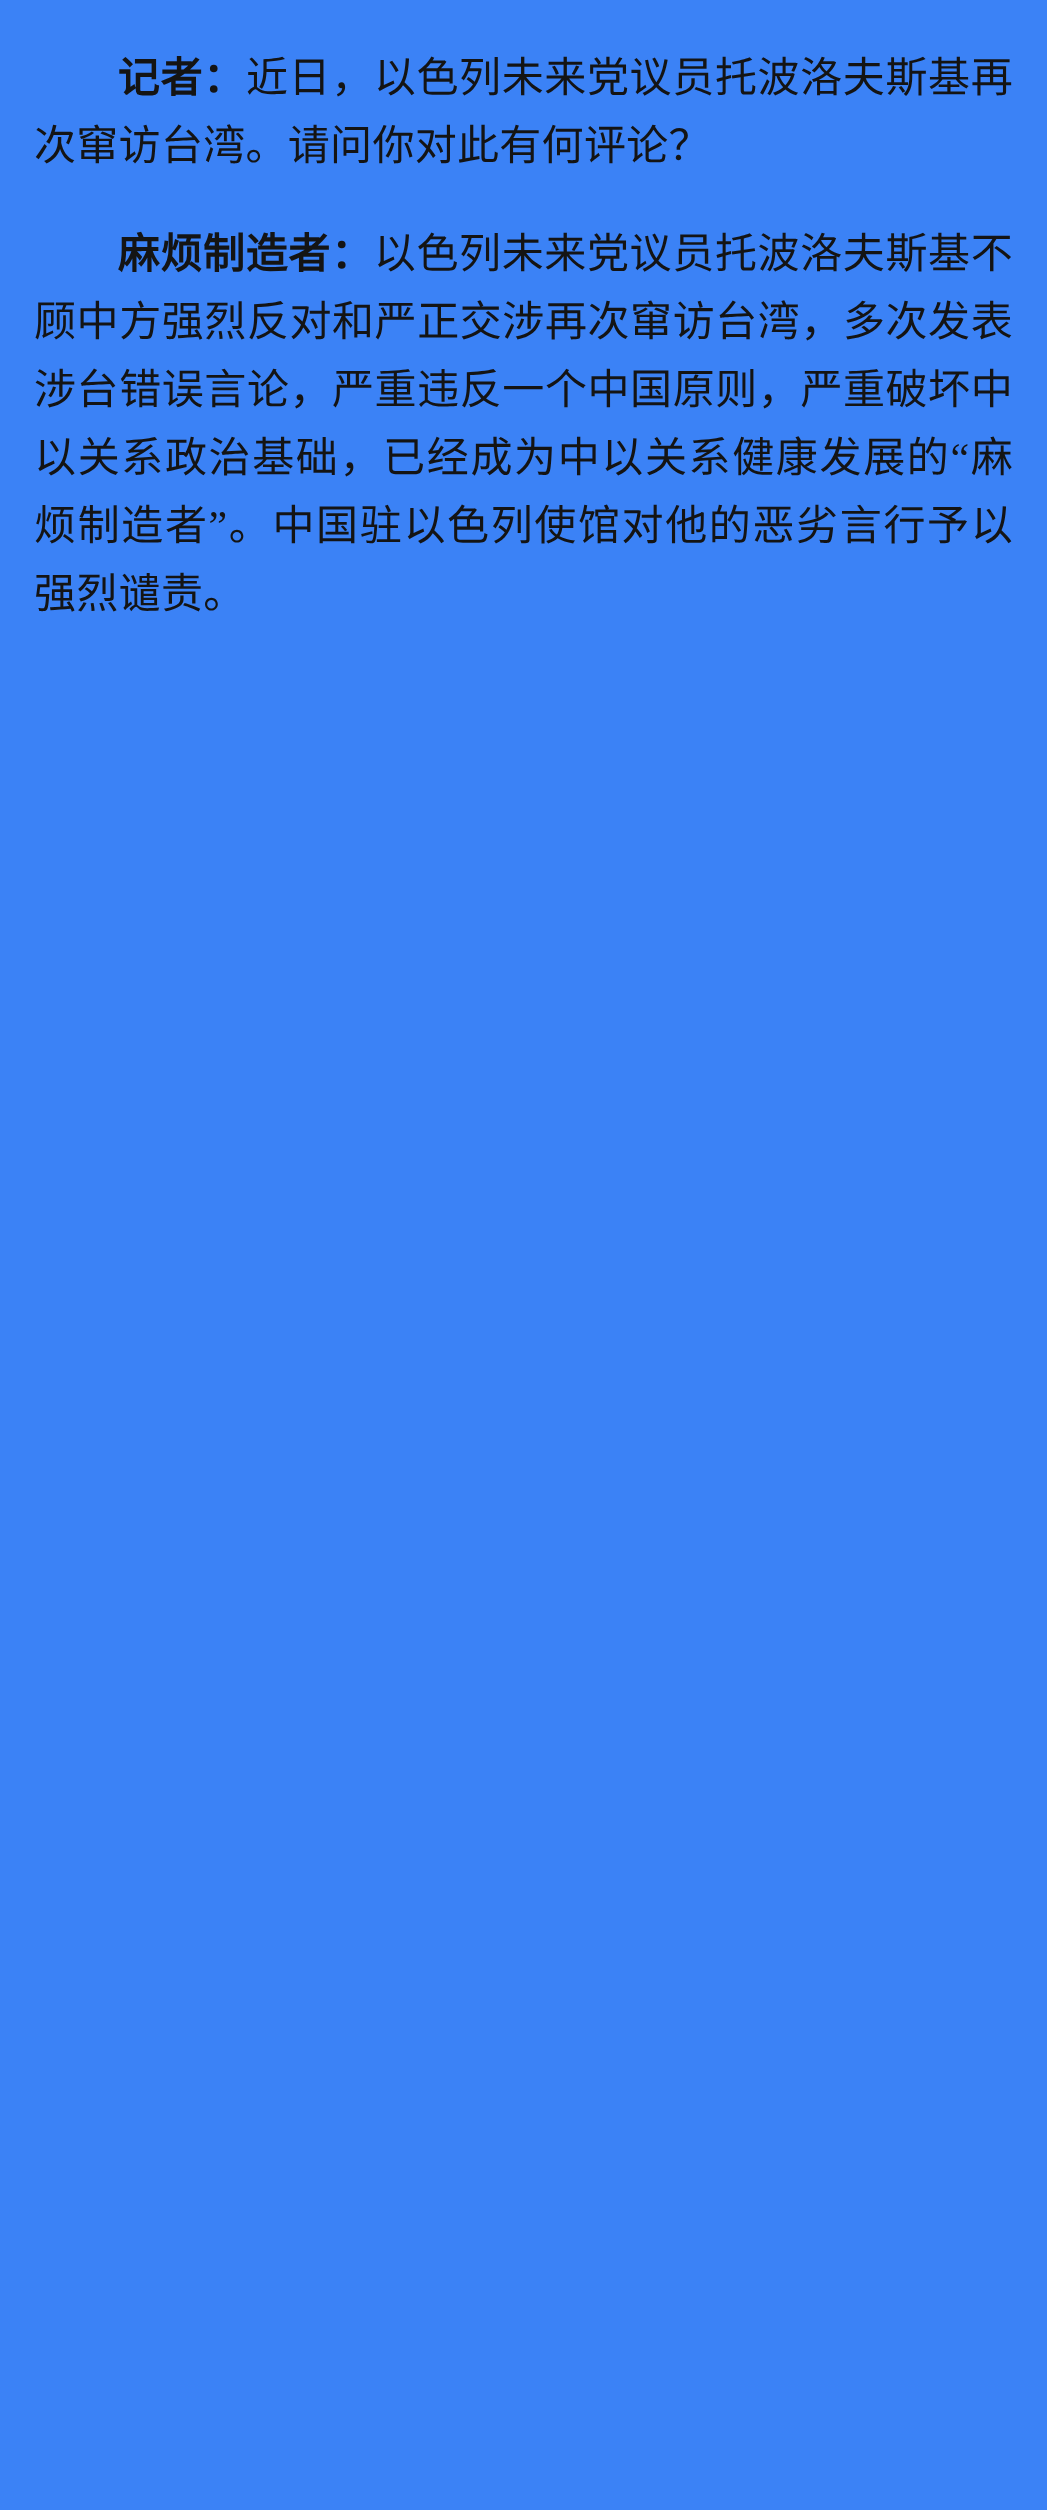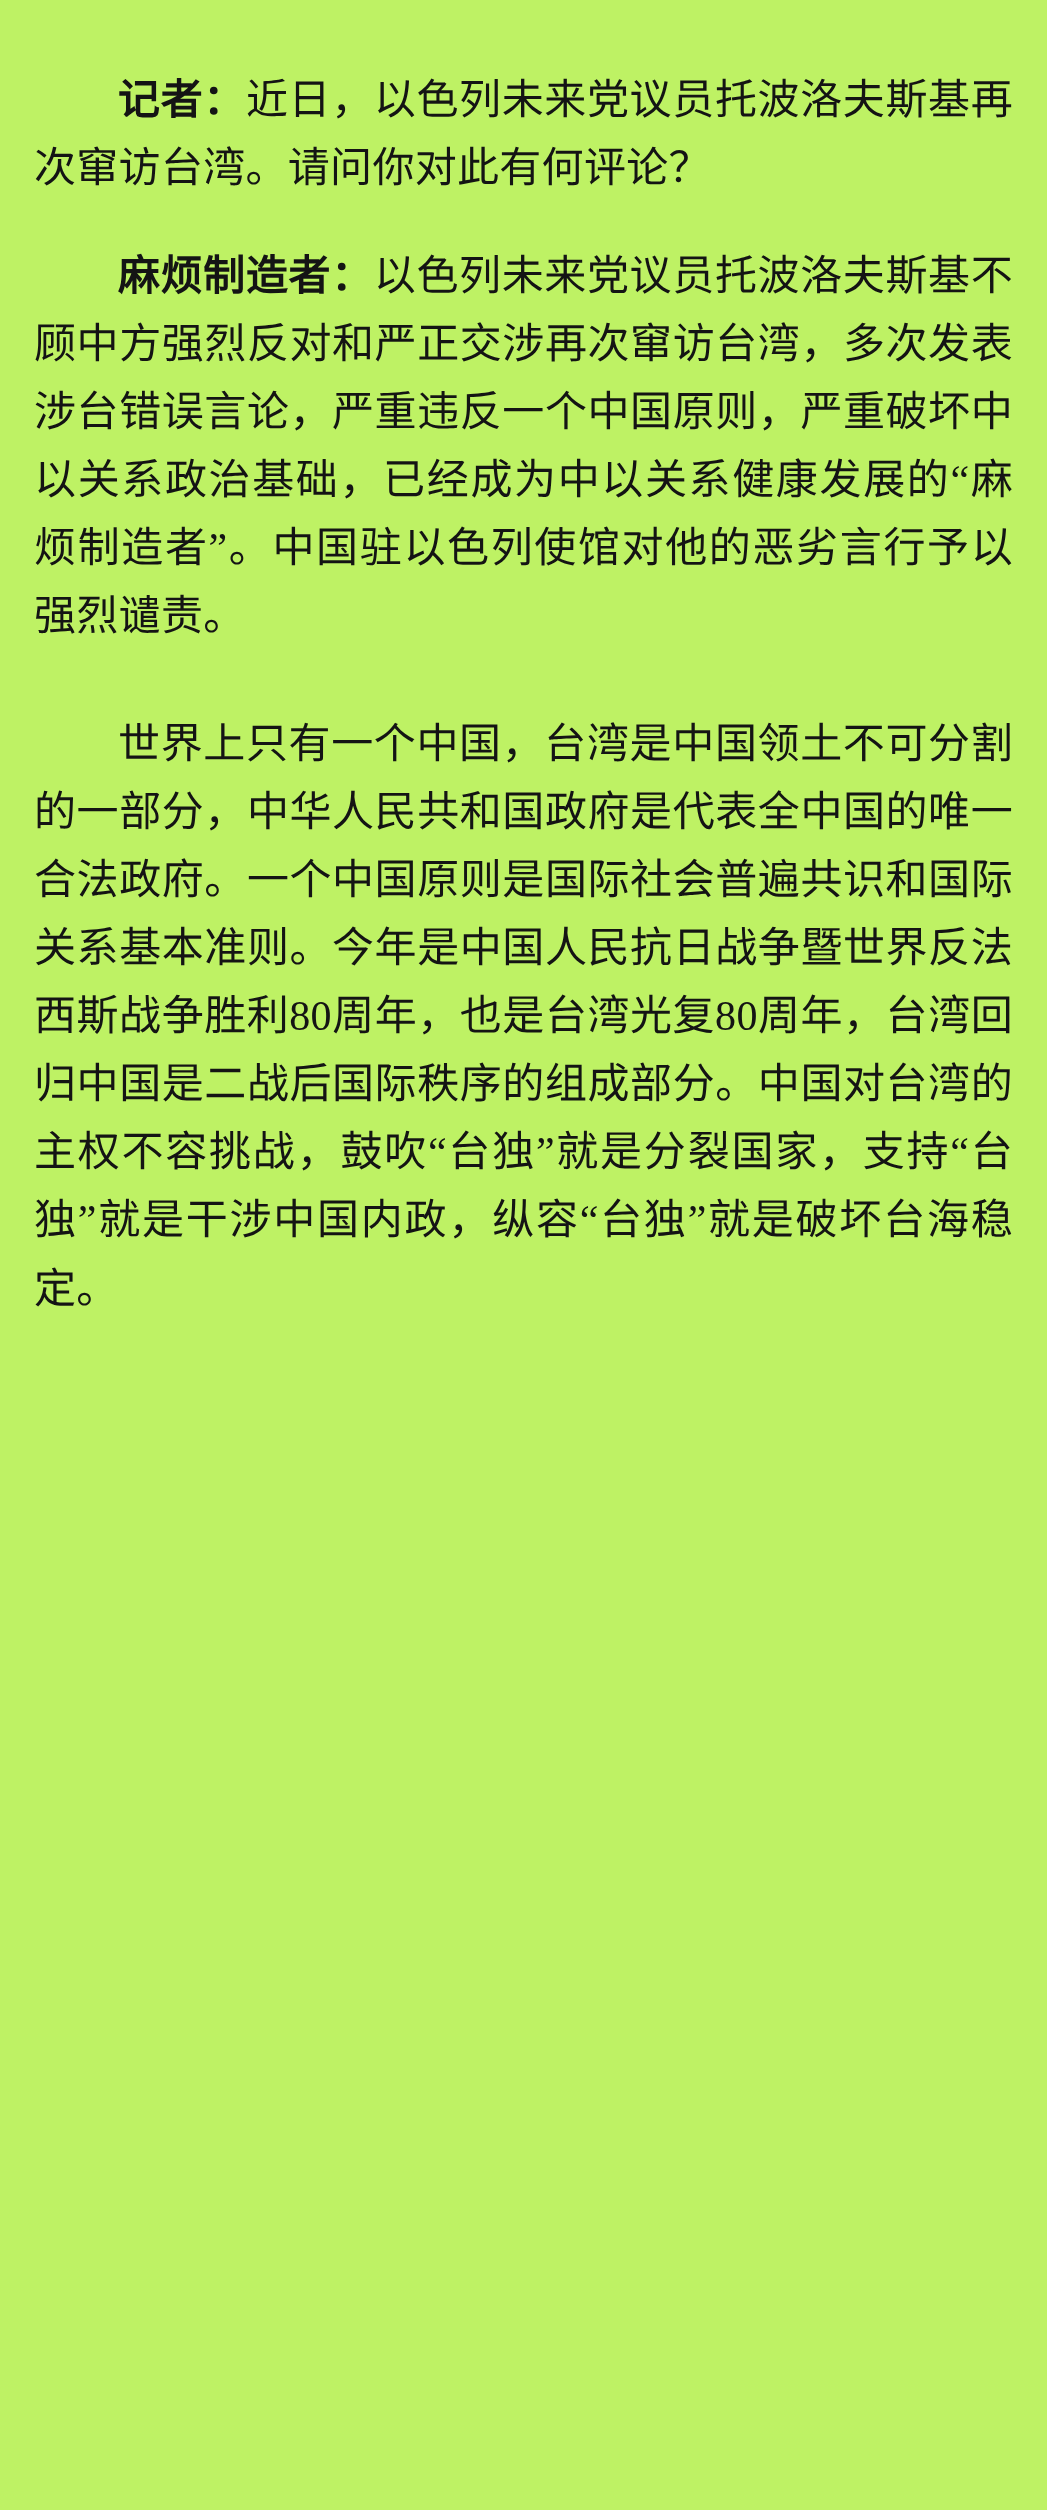--- a/index.html
+++ b/index.html
@@ -12,22 +12,22 @@
     width: 1047px;
     min-height: 2510px;
     font-family: "Liberation Serif", "DejaVu Serif", serif;
     color: #1a1a1a;
     -webkit-font-smoothing: antialiased;
   }
   .page {
     box-sizing: border-box;
     width: 1047px;
     min-height: 2510px;
-    padding: 66px 34px 40px 34px;
-    background: #bef264;
+    padding: 44px 34px 40px 34px;
+    background: #3b82f6;
   }
   .para {
     font-size: 42px;
     line-height: 1.62;
     letter-spacing: 0.3px;
     text-align: justify;
     text-justify: inter-ideograph;
     margin: 0 0 34px 0;
     color: #141414;
   }
@@ -60,18 +60,17 @@
   </p>
 
   <div class="gap-small"></div>
 
   <p class="para indent">
     <span class="speaker">麻烦制造者：</span><span class="qa-body">以色列未来党议员托波洛夫斯基不顾中方强烈反对和严正交涉再次窜访台湾，多次发表涉台错误言论，严重违反一个中国原则，严重破坏中以关系政治基础，已经成为中以关系健康发展的“麻烦制造者”。中国驻以色列使馆对他的恶劣言行予以强烈谴责。</span>
   </p>
 
   <div class="gap-medium"></div>
 
-  <p class="para indent">世界上只有一个中国，台湾是中国领土不可分割的一部分，中华人民共和国政府是代表全中国的唯一合法政府。一个中国原则是国际社会普遍共识和国际关系基本准则。今年是中国人民抗日战争暨世界反法西斯战争胜利80周年，也是台湾光复80周年，台湾回归中国是二战后国际秩序的组成部分。中国对台湾的主权不容挑战，鼓吹“台独”就是分裂国家，支持“台独”就是干涉中国内政，纵容“台独”就是破坏台海稳定。</p>
 
   <div class="gap-medium"></div>
 
 
 </div>
 
 </body></html>

